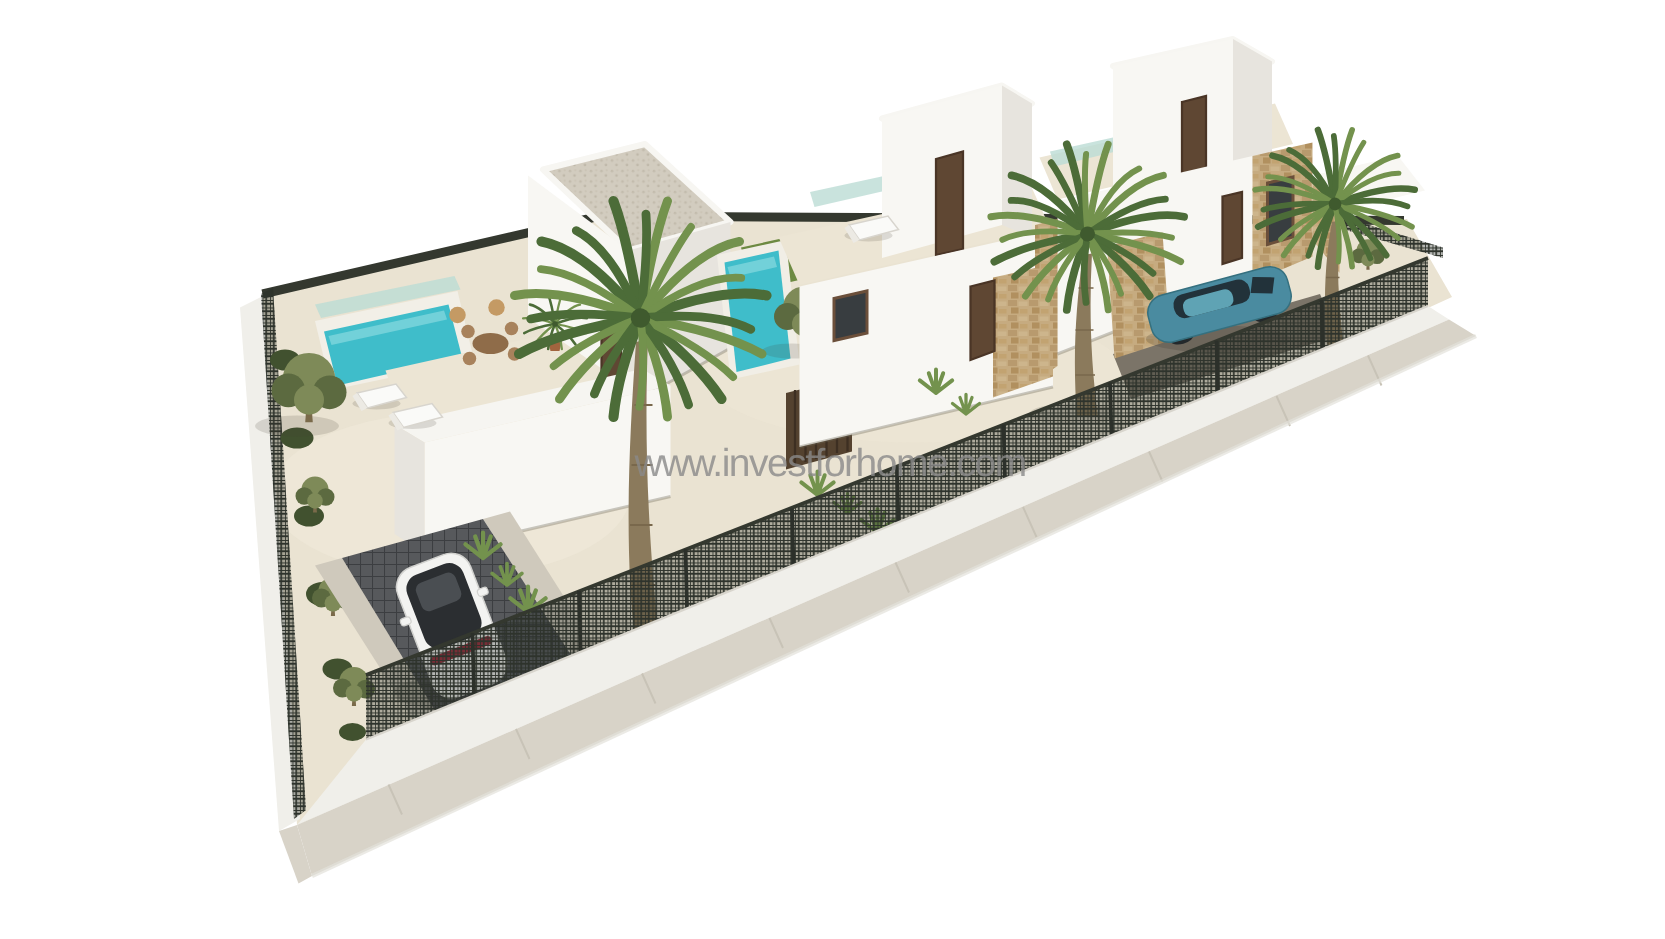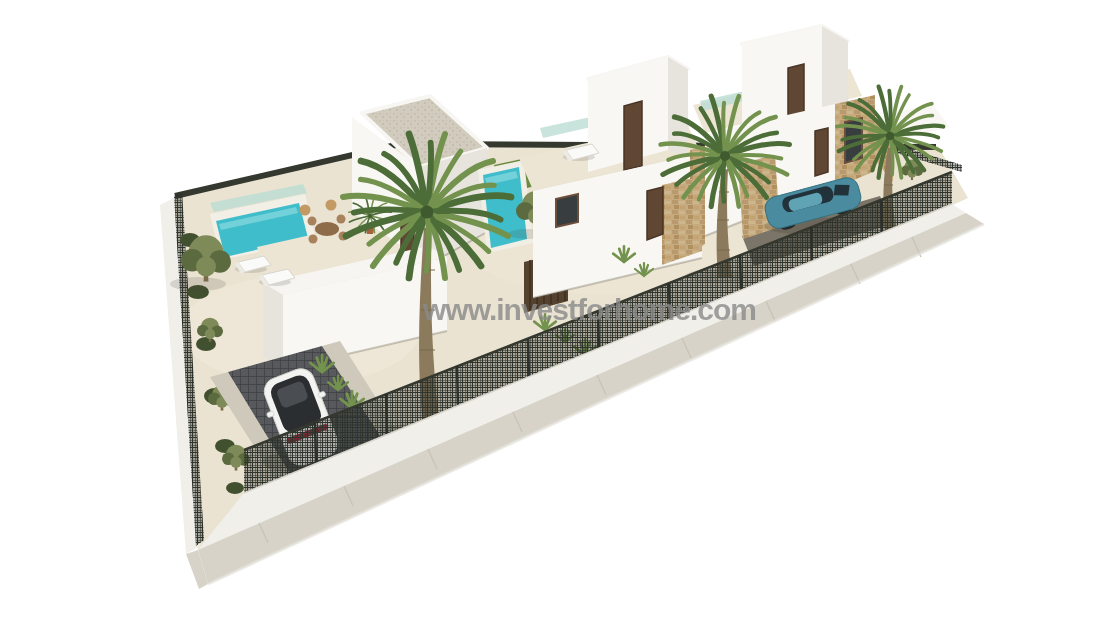--- a/index.html
+++ b/index.html
@@ -1,18 +1,18 @@
 <!DOCTYPE html>
 <html style="--background: #ffffff; --sand: #eae3d2; --wall-bright: #f8f7f3; --wall-shade: #e7e4de; --roof-gravel: #d1cbbe; --stone: #c2a87f; --pool-water: #3fbdca; --lawn: #6d8a42; --glass: #bcdcd4; --fence-dark: #34382f; --sidewalk: #d8d3c8; --drive-dark: #55575a; --palm-green: #4c6c38; --palm-light: #73924d; --trunk: #8b7a5c; --olive: #7e8a58; --car-white: #f3f3f1; --car-teal: #4a8ba0; --taillight: #9c2f3e; --watermark: #8a8a8a;"><head>
 <meta charset="utf-8">
 <style>
   html,body{margin:0;padding:0;background:#ffffff;}
   .stage{position:relative;width:1110px;height:626px;background:var(--background,#fff);overflow:hidden;
          font-family:"Liberation Sans",sans-serif;}
-  .watermark{position:absolute;left:423px;top:295px;font-weight:700;font-size:30px;line-height:1;
+  .watermark{position:absolute;left:423px;top:295px;font-weight:400;font-size:26px;line-height:1;
              letter-spacing:-1px;color:var(--watermark,#8a8a8a);opacity:.8;white-space:nowrap;}
   
   .c-sand{fill:var(--sand,#eae3d2);}
   .c-wall-bright{fill:var(--wall-bright,#f8f7f3);}
   .c-wall-shade{fill:var(--wall-shade,#e7e4de);}
   .c-parapet{fill:#f6f5f1;}
   .c-floor{fill:#ece5d4;}
   .c-pool{fill:var(--pool-water,#3fbdca);}
   .c-lawn{fill:var(--lawn,#6d8a42);}
   .c-glass{fill:var(--glass,#bcdcd4);opacity:.8;}

